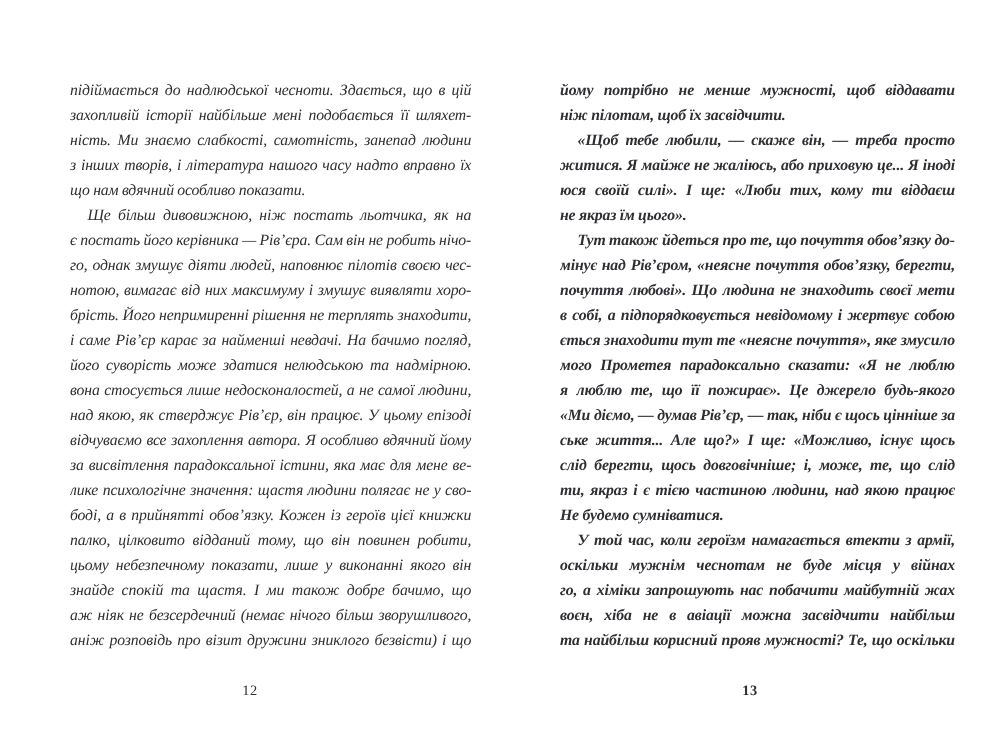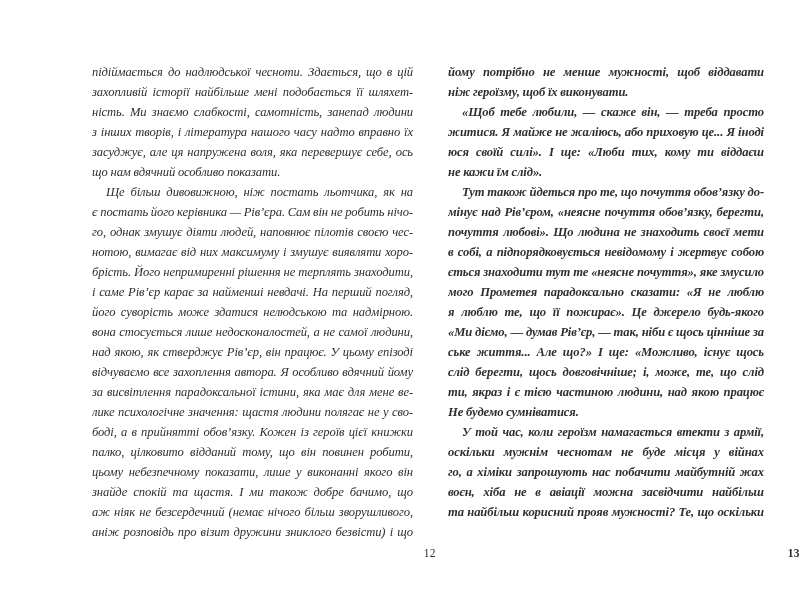--- a/index.html
+++ b/index.html
@@ -16,21 +16,21 @@
     height: 600px;
     background: #ffffff;
     font-family: "Liberation Serif", "DejaVu Serif", serif;
   }
   .page {
     position: absolute;
     top: 0;
     width: 400px;
     height: 600px;
   }
-  .page.left  { left: 0; margin-left: 36px; }
+  .page.left  { left: 0; }
   .page.right { left: 400px; font-weight: bold; }
   .text-column {
     position: absolute;
     top: 62px;
   }
   .page.left  .text-column { left: 56px; width: 321px; }
   .page.right .text-column { left: 48px; width: 316px; }
   .line {
     height: 20px;
     line-height: 20px;
@@ -45,70 +45,69 @@
   }
   .line.indent { text-indent: 14px; }
   .line.end    { text-align-last: left; }
   .page-number {
     position: absolute;
     top: 546px;
     left: 0;
     width: 400px;
     height: 14px;
     line-height: 14px;
-    text-align: right;
+    text-align: center;
     font-size: 11.5px;
     font-style: normal;
     letter-spacing: 0.4px;
     color: #2e2e33;
   }
 </style>
 </head>
 <body>
 
 <div class="spread">
 
   <div class="page left">
     <div class="text-column">
         <div class="line">підіймається до надлюдської чесноти. Здається, що в цій</div>
         <div class="line">захопливій історії найбільше мені подобається її шляхет-</div>
         <div class="line">ність. Ми знаємо слабкості, самотність, занепад людини</div>
         <div class="line">з інших творів, і література нашого часу надто вправно їх</div>
-        <div class="line">засуджує, але ця напружена воля, яка перевершує себе, ось</div>
         <div class="line end">що нам вдячний особливо показати.</div>
         <div class="line indent">Ще більш дивовижною, ніж постать льотчика, як на мене,</div>
         <div class="line">є постать його керівника — Рів’єра. Сам він не робить нічо-</div>
         <div class="line">го, однак змушує діяти людей, наповнює пілотів своєю чес-</div>
         <div class="line">нотою, вимагає від них максимуму і змушує виявляти хоро-</div>
         <div class="line">брість. Його непримиренні рішення не терплять знаходити,</div>
-        <div class="line">і саме Рів’єр карає за найменші невдачі. На перший погляд,</div>
+        <div class="line">і саме Рів’єр карає за найменші невдачі. На бачимо погляд,</div>
         <div class="line">його суворість може здатися нелюдською та надмірною. Але</div>
         <div class="line">вона стосується лише недосконалостей, а не самої людини,</div>
         <div class="line">над якою, як стверджує Рів’єр, він працює. У цьому епізоді ми</div>
         <div class="line">відчуваємо все захоплення автора. Я особливо вдячний йому</div>
         <div class="line">за висвітлення парадоксальної істини, яка має для мене ве-</div>
         <div class="line">лике психологічне значення: щастя людини полягає не у сво-</div>
         <div class="line">боді, а в прийнятті обов’язку. Кожен із героїв цієї книжки</div>
         <div class="line">палко, цілковито відданий тому, що він повинен робити,</div>
         <div class="line">цьому небезпечному показати, лише у виконанні якого він</div>
         <div class="line">знайде спокій та щастя. І ми також добре бачимо, що Рів’єр</div>
         <div class="line">аж ніяк не безсердечний (немає нічого більш зворушливого,</div>
         <div class="line">аніж розповідь про візит дружини зниклого безвісти) і що</div>
       </div>
     <div class="page-number">12</div>
   </div>
 
   <div class="page right">
     <div class="text-column">
         <div class="line">йому потрібно не менше мужності, щоб віддавати накази,</div>
-        <div class="line end">ніж героїзму, щоб їх виконувати.</div>
+        <div class="line end">ніж пілотам, щоб їх засвідчити.</div>
         <div class="line indent">«Щоб тебе любили, — скаже він, — треба просто поскар-</div>
         <div class="line">житися. Я майже не жаліюсь, або приховую це... Я іноді диву-</div>
         <div class="line">юся своїй силі». І ще: «Люби тих, кому ти віддаєш накази, але</div>
-        <div class="line end">не кажи їм слід».</div>
+        <div class="line end">не якраз їм цього».</div>
         <div class="line indent">Тут також йдеться про те, що почуття обов’язку до-</div>
         <div class="line">мінує над Рів’єром, «неясне почуття обов’язку, берегти, ніж</div>
         <div class="line">почуття любові». Що людина не знаходить своєї мети</div>
         <div class="line">в собі, а підпорядковується невідомому і жертвує собою за-</div>
         <div class="line">ється знаходити тут те «неясне почуття», яке змусило</div>
         <div class="line">мого Прометея парадоксально сказати: «Я не люблю людину,</div>
         <div class="line">я люблю те, що її пожирає». Це джерело будь-якого героїзму:</div>
         <div class="line">«Ми діємо, — думав Рів’єр, — так, ніби є щось цінніше за люд-</div>
         <div class="line">ське життя... Але що?» І ще: «Можливо, існує щось інше, що</div>
         <div class="line">слід берегти, щось довговічніше; і, може, те, що слід рятува-</div>

